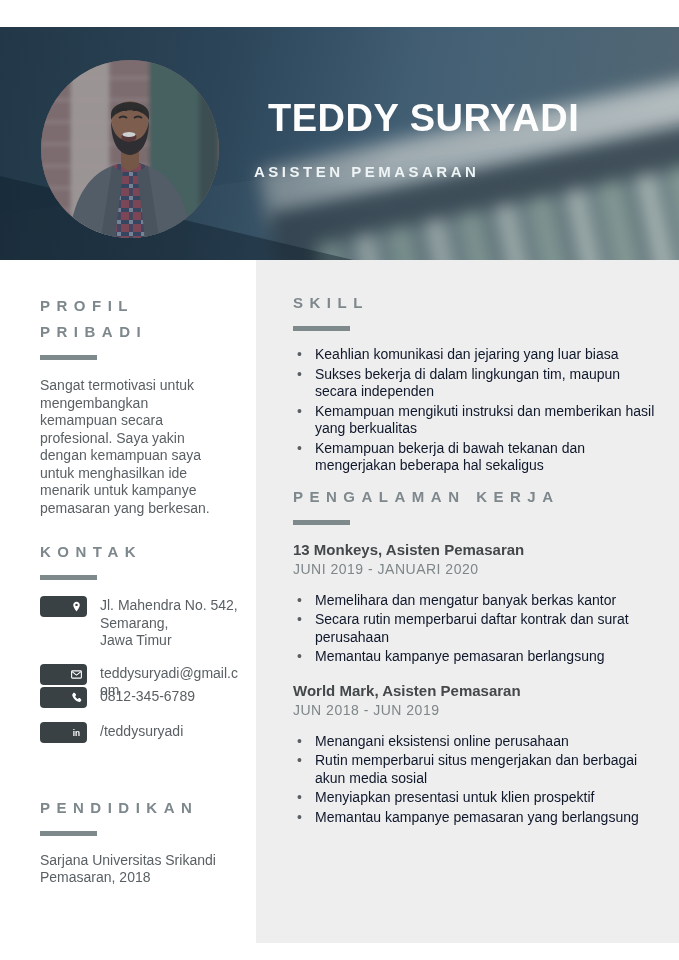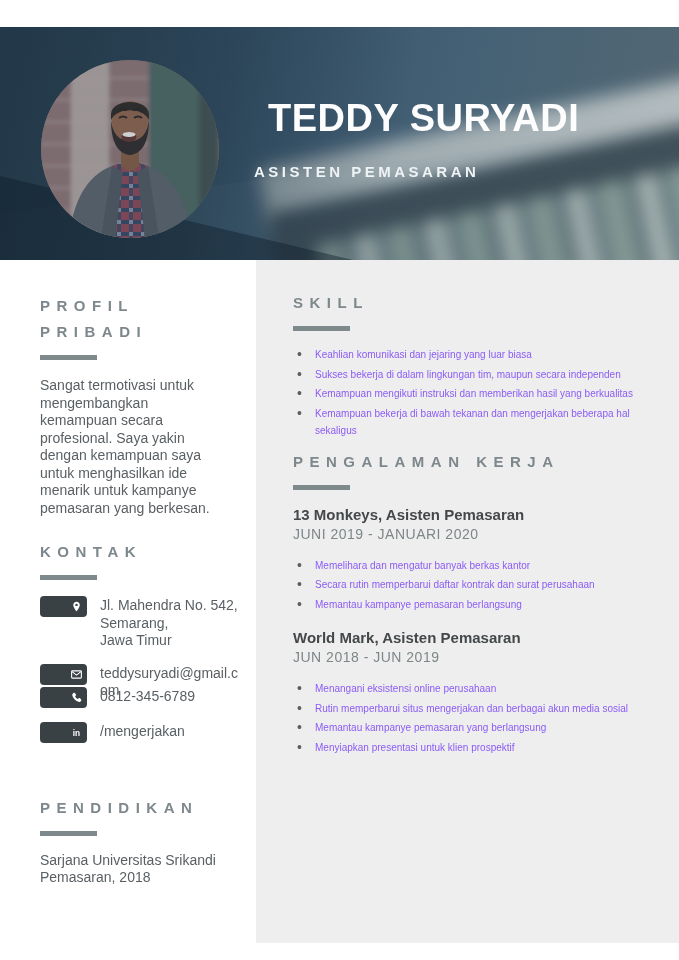--- a/index.html
+++ b/index.html
@@ -58,21 +58,21 @@
     display:flex;align-items:center;justify-content:center;margin-right:13px;padding-left:26px;
   }
   .c-text{color:#595f63;font-size:14px;line-height:17.5px;padding-top:1px;}
   .c-text.email{width:168px;overflow-wrap:anywhere;}
   .pendidikan-text{margin-top:16px;width:205px;}
   .mt-kontak{margin-top:22px;}
   .mt-pendidikan{margin-top:52px;}
   
   .bullets{list-style:none;margin:15px 0 0 0;padding:0;width:362px;}
   .bullets li{
-    position:relative;padding-left:22px;color:#8b5cf6;font-size:10px;line-height:17.5px;
+    position:relative;padding-left:22px;color:#0f172a;font-size:14px;line-height:17.5px;
     margin-bottom:2px;
   }
   .bullets li::before{
     content:"•";position:absolute;left:4px;top:0;color:#595f63;font-size:14px;
   }
   .mt-pengalaman{margin-top:9px;}
   .pengalaman-heading{letter-spacing:6.5px;}
   .job{margin-top:16px;}
   .job-title{color:#44484a;font-size:15px;font-weight:700;line-height:18px;}
   .job-period{color:#7e8689;font-size:14px;letter-spacing:0.5px;margin-top:2px;}
@@ -192,21 +192,21 @@
           </span>
           <div class="c-text">0812-345-6789</div>
         </div>
 
         <div class="c-row">
           <span class="cicon">
             <svg width="15" height="15" viewBox="0 0 20 20">
               <text x="10" y="14.5" text-anchor="middle" font-family="Liberation Sans, sans-serif" font-size="11" font-weight="bold" fill="#ffffff">in</text>
             </svg>
           </span>
-          <div class="c-text">/mengerjakan</div>
+          <div class="c-text">/teddysuryadi</div>
         </div>
       </div>
     </div>
 
     <div class="mt-pendidikan">
       <div class="sec-heading">PENDIDIKAN</div>
       <div class="divider"></div>
       <div class="body-text pendidikan-text">Sarjana Universitas Srikandi Pemasaran, 2018</div>
     </div>
 
@@ -238,20 +238,20 @@
           <li><span>Memantau kampanye pemasaran berlangsung</span></li>
         </ul>
       </div>
 
       <div class="job">
         <div class="job-title">World Mark, Asisten Pemasaran</div>
         <div class="job-period">JUN 2018 - JUN 2019</div>
         <ul class="bullets">
           <li><span>Menangani eksistensi online perusahaan</span></li>
           <li><span>Rutin memperbarui situs mengerjakan dan berbagai akun media sosial</span></li>
+          <li><span>Menyiapkan presentasi untuk klien prospektif</span></li>
           <li><span>Memantau kampanye pemasaran yang berlangsung</span></li>
-          <li><span>Menyiapkan presentasi untuk klien prospektif</span></li>
         </ul>
       </div>
     </div>
 
   </div>
 </div>
 
 </body></html>

